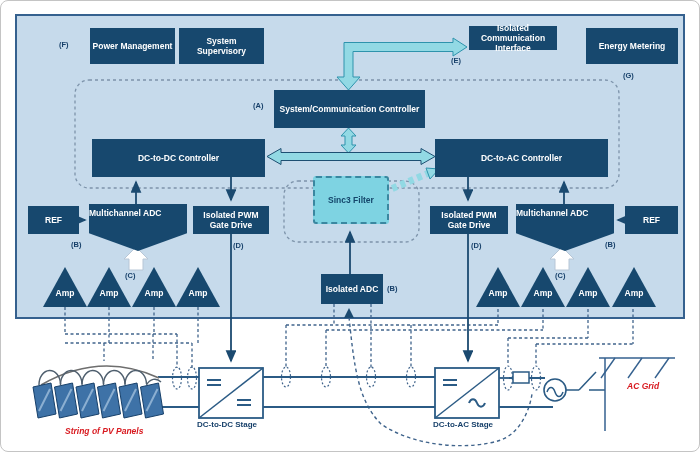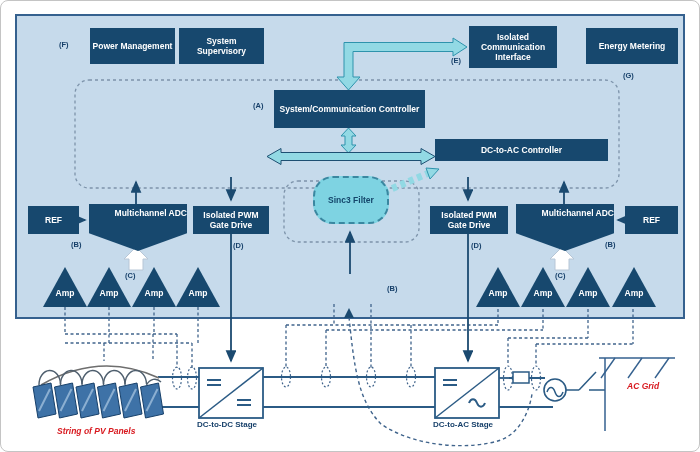--- a/index.html
+++ b/index.html
@@ -6,28 +6,28 @@
   .canvas{position:relative;width:700px;height:452px;background:#fff;border:1px solid #c4c4c4;
           border-radius:8px;box-sizing:border-box;overflow:hidden;
           font-family:"Liberation Sans",sans-serif;}
   .panel{position:absolute;left:14px;top:13px;width:670px;height:305px;background:#c6daeb;
          border:2px solid #35618f;box-sizing:border-box;z-index:0;}
   svg.layer{position:absolute;left:0;top:0;z-index:1;pointer-events:none;}
   .box{position:absolute;background:#17486e;color:#fff;font-weight:bold;font-size:8.5px;
        line-height:1.18;display:flex;align-items:center;justify-content:center;text-align:center;
        box-sizing:border-box;z-index:2;padding:1px 2px;}
   .adc{position:absolute;background:#17486e;color:#fff;font-weight:bold;font-size:8.5px;
-       line-height:1.18;text-align:right;box-sizing:border-box;z-index:2;padding-top:4px;
+       line-height:1.18;text-align:left;box-sizing:border-box;z-index:2;padding-top:4px;
        clip-path:polygon(0 0,100% 0,100% 62%,50% 100%,0 62%);}
   .amp{position:absolute;top:266px;width:44px;height:40px;background:#17486e;z-index:2;
        clip-path:polygon(50% 0,100% 100%,0 100%);display:flex;align-items:flex-end;
        justify-content:center;color:#fff;font-weight:bold;font-size:8.5px;padding-bottom:9px;
        box-sizing:border-box;}
   .sinc3{position:absolute;left:312px;top:175px;width:76px;height:48px;background:#7ed3e2;
-         border:2px dashed #3a87a0;border-radius:20px;box-sizing:border-box;z-index:2;
+         border:2px dashed #3a87a0;border-radius:3px;box-sizing:border-box;z-index:2;
          display:flex;align-items:center;justify-content:center;text-align:center;
          color:#14466b;font-weight:bold;font-size:8.5px;line-height:1.2;}
   .callout{position:absolute;color:#17406a;font-weight:bold;font-size:7.5px;z-index:3;}
   .redlbl{position:absolute;color:#d8191f;font-weight:bold;font-size:8.5px;z-index:3;white-space:nowrap;font-style:italic;}
   .stagelbl{position:absolute;color:#17406a;font-weight:bold;font-size:8px;z-index:3;white-space:nowrap;}
 </style>
 </head>
 <body>
 
 <div class="canvas">
@@ -180,31 +180,33 @@
       <line x1="467" y1="233" x2="467" y2="360"></line>
       <line x1="349" y1="273" x2="349" y2="231"></line>
     </g>
 
     <polygon points="135,246 123,258 128,258 128,269 142,269 142,258 147,258" fill="#fff" stroke="#b7c6d6" stroke-width="1"></polygon>
     <polygon points="561,246 549,258 554,258 554,269 568,269 568,258 573,258" fill="#fff" stroke="#b7c6d6" stroke-width="1"></polygon>
   </svg>
 
   <div class="box" style="left:89px;top:27px;width:85px;height:36px">Power Management</div>
   <div class="box" style="left:178px;top:27px;width:85px;height:36px">System Supervisory</div>
-  <div class="box" style="left:468px;top:25px;width:88px;height:42px">Isolated Communication Interface</div>
+  <div class="box" style="left:468px;top:25px;width:88px;height:24px">Isolated Communication Interface</div>
   <div class="box" style="left:273px;top:89px;width:151px;height:38px">System/Communication Controller</div>
   <div class="box" style="left:585px;top:27px;width:92px;height:36px">Energy Metering</div>
-  <div class="box" style="left:434px;top:138px;width:173px;height:22px">DC-to-AC Controller</div>
+  <div class="box" style="left:91px;top:138px;width:173px;height:38px">DC-to-DC Controller</div>
+  <div class="box" style="left:434px;top:138px;width:173px;height:38px">DC-to-AC Controller</div>
   <div class="box" style="left:27px;top:205px;width:51px;height:28px">REF</div>
   <div class="box" style="left:624px;top:205px;width:53px;height:28px">REF</div>
   <div class="adc" style="left:88px;top:203px;width:98px;height:47px">Multichannel ADC</div>
   <div class="adc" style="left:515px;top:203px;width:98px;height:47px">Multichannel ADC</div>
   <div class="box" style="left:192px;top:205px;width:76px;height:28px">Isolated PWM Gate Drive</div>
   <div class="box" style="left:429px;top:205px;width:78px;height:28px">Isolated PWM Gate Drive</div>
   <div class="sinc3">Sinc3 Filter</div>
+  <div class="box" style="left:320px;top:273px;width:62px;height:30px">Isolated ADC</div>
 
   <div class="amp" style="left:42px">Amp</div>
   <div class="amp" style="left:86px">Amp</div>
   <div class="amp" style="left:131px">Amp</div>
   <div class="amp" style="left:175px">Amp</div>
   <div class="amp" style="left:475px">Amp</div>
   <div class="amp" style="left:520px">Amp</div>
   <div class="amp" style="left:565px">Amp</div>
   <div class="amp" style="left:611px">Amp</div>
 
@@ -215,16 +217,16 @@
   <div class="callout" style="left:70px;top:239px">(B)</div>
   <div class="callout" style="left:124px;top:270px">(C)</div>
   <div class="callout" style="left:232px;top:240px">(D)</div>
   <div class="callout" style="left:386px;top:283px">(B)</div>
   <div class="callout" style="left:470px;top:240px">(D)</div>
   <div class="callout" style="left:604px;top:239px">(B)</div>
   <div class="callout" style="left:554px;top:270px">(C)</div>
 
   <div class="stagelbl" style="left:196px;top:419px">DC-to-DC Stage</div>
   <div class="stagelbl" style="left:432px;top:419px">DC-to-AC Stage</div>
-  <div class="redlbl" style="left:56px;top:425px">String of PV Panels</div>
+  <div class="redlbl" style="left:64px;top:425px">String of PV Panels</div>
   <div class="redlbl" style="left:626px;top:380px">AC Grid</div>
 
 </div>
 
 </body></html>

